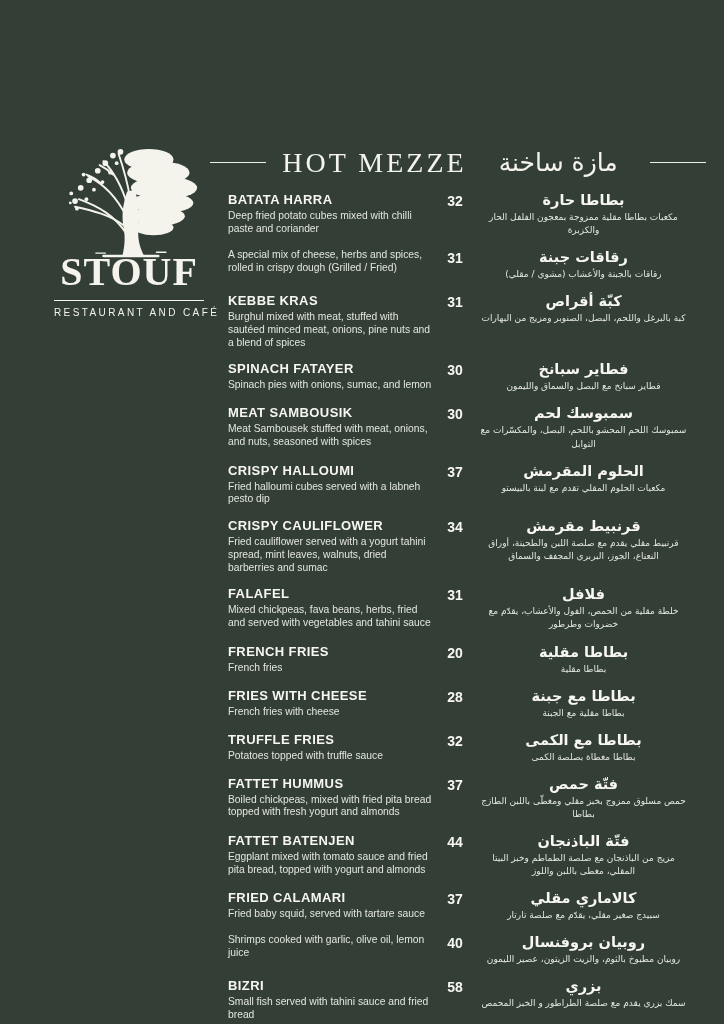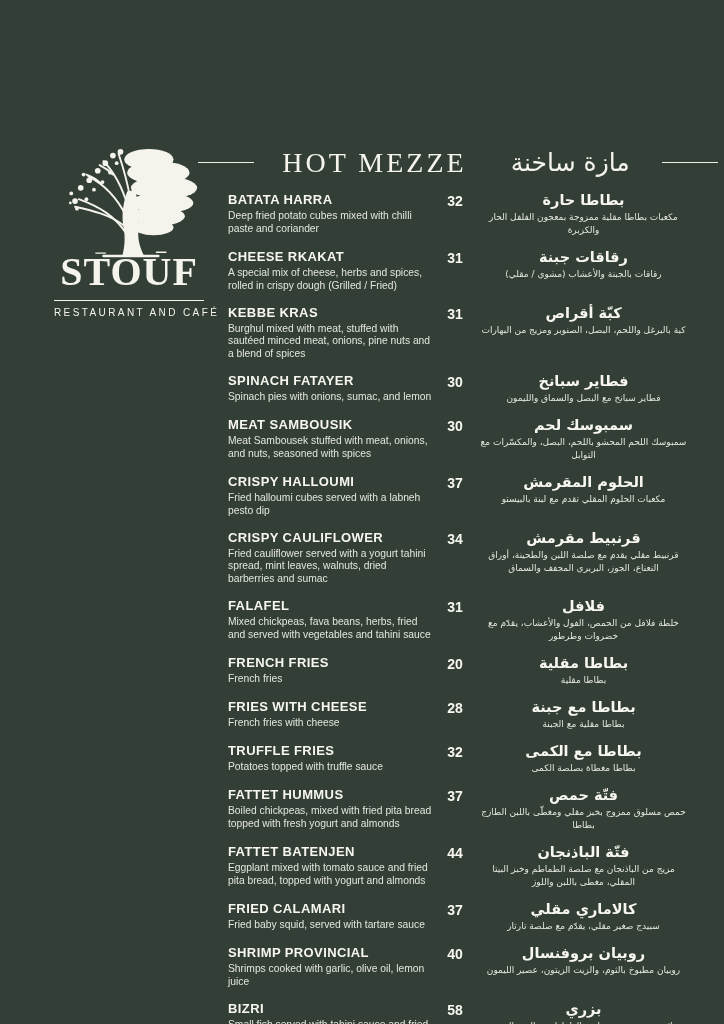--- a/index.html
+++ b/index.html
@@ -30,21 +30,21 @@
 
   
   .menu-header {
     position: absolute; left: 222px; top: 132px; width: 472px;
     display: flex; align-items: center; justify-content: center; gap: 16px;
   }
   .menu-header .rule { flex: none; width: 56px; height: 1.5px; background: #EFEFE9; }
   .title-en {
     font-family: "Liberation Serif", serif;
     font-size: 28px; font-weight: 500; letter-spacing: 3px;
-    margin: 12px; white-space: nowrap; color: #F4F3EC;
+    margin: 0; white-space: nowrap; color: #F4F3EC;
   }
   .title-ar {
     font-family: "DejaVu Sans", sans-serif; direction: rtl;
     font-size: 25px; font-weight: 400; margin: 16px; white-space: nowrap; color: #F4F3EC;
   }
 
   
   .menu {
     position: absolute; left: 228px; top: 192px; width: 462px;
   }
@@ -144,21 +144,20 @@
     </div>
     <div class="price">32</div>
     <div class="ar-col">
       <h3 class="name-ar">بطاطا حارة</h3>
       <p class="desc-ar">مكعبات بطاطا مقلية ممزوجة بمعجون الفلفل الحار والكزبرة</p>
     </div>
   </article>
 
   <article class="item">
     <div class="en-col">
-      <h3 class="name">CHEESE RKAKAT</h3>
       <p class="desc">A special mix of cheese, herbs and spices, rolled in crispy dough (Grilled / Fried)</p>
     </div>
     <div class="price">31</div>
     <div class="ar-col">
       <h3 class="name-ar">رقاقات جبنة</h3>
       <p class="desc-ar">رقاقات بالجبنة والأعشاب (مشوي / مقلي)</p>
     </div>
   </article>
 
   <article class="item">
@@ -222,21 +221,21 @@
   </article>
 
   <article class="item">
     <div class="en-col">
       <h3 class="name">FALAFEL</h3>
       <p class="desc">Mixed chickpeas, fava beans, herbs, fried and served with vegetables and tahini sauce</p>
     </div>
     <div class="price">31</div>
     <div class="ar-col">
       <h3 class="name-ar">فلافل</h3>
-      <p class="desc-ar">خلطة فلافل من الحمص، الفول والأعشاب، يقدّم مع خضروات وطرطور</p>
+      <p class="desc-ar">خلطة مقلية من الحمص، الفول والأعشاب، يقدّم مع خضروات وطرطور</p>
     </div>
   </article>
 
   <article class="item">
     <div class="en-col">
       <h3 class="name">FRENCH FRIES</h3>
       <p class="desc">French fries</p>
     </div>
     <div class="price">20</div>
     <div class="ar-col">
@@ -300,21 +299,20 @@
     </div>
     <div class="price">37</div>
     <div class="ar-col">
       <h3 class="name-ar">كالاماري مقلي</h3>
       <p class="desc-ar">سبيدج صغير مقلي، يقدّم مع صلصة تارتار</p>
     </div>
   </article>
 
   <article class="item">
     <div class="en-col">
-      <h3 class="name">SHRIMP PROVINCIAL</h3>
       <p class="desc">Shrimps cooked with garlic, olive oil, lemon juice</p>
     </div>
     <div class="price">40</div>
     <div class="ar-col">
       <h3 class="name-ar">روبيان بروفنسال</h3>
       <p class="desc-ar">روبيان مطبوخ بالثوم، والزيت الزيتون، عصير الليمون</p>
     </div>
   </article>
 
   <article class="item">

